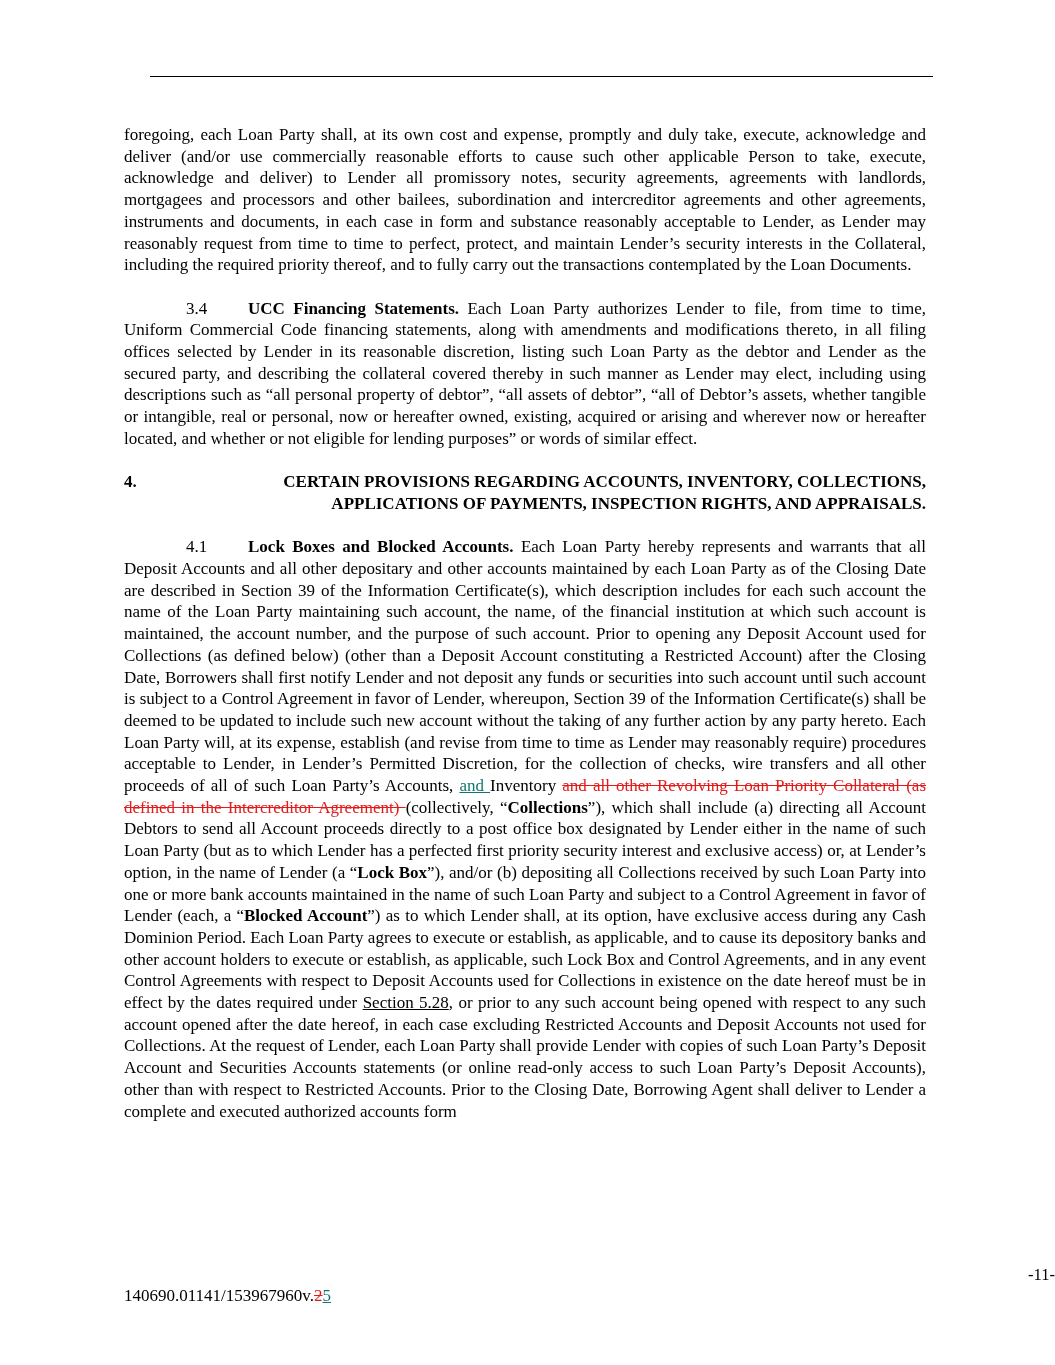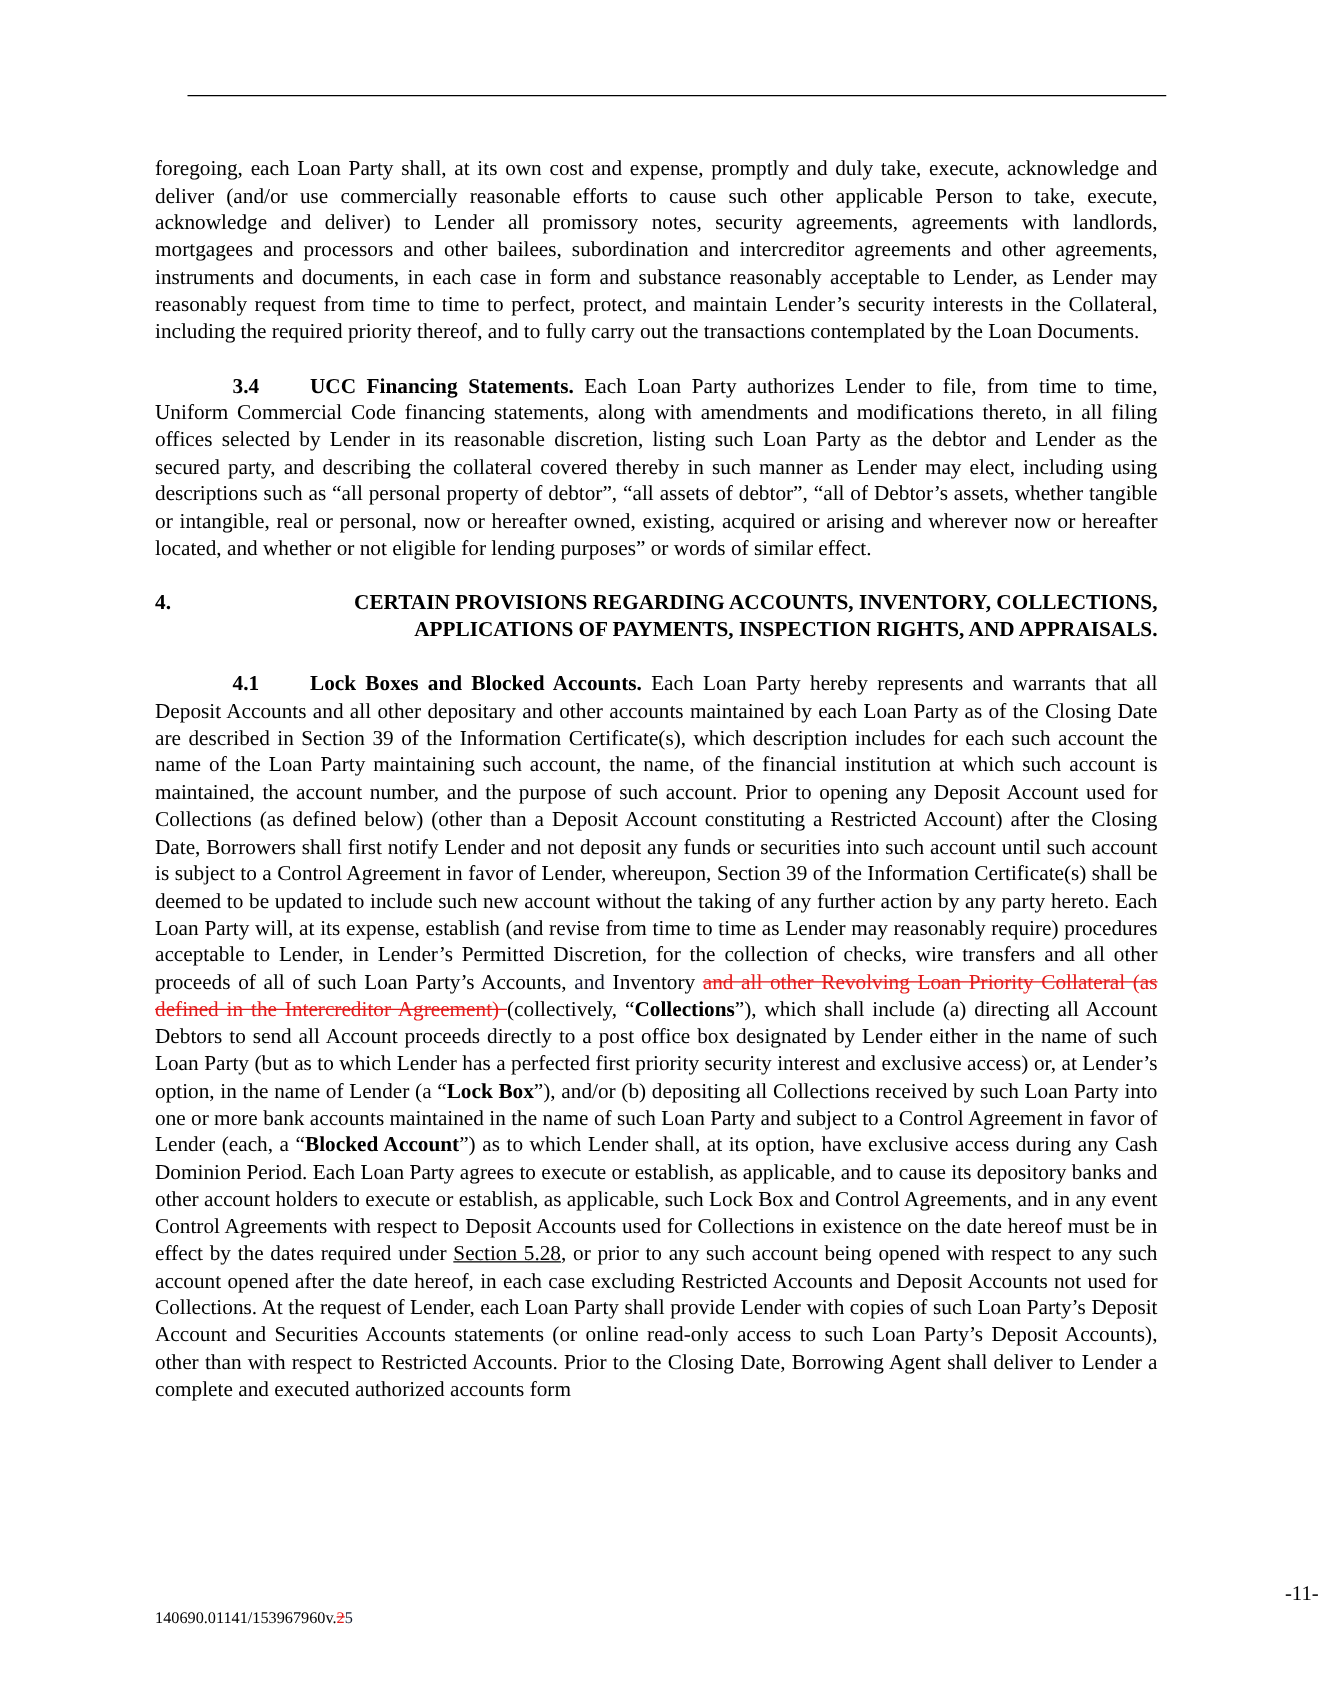--- a/index.html
+++ b/index.html
@@ -3,31 +3,31 @@
 <meta charset="utf-8">
 <style>
   html, body { margin: 0; padding: 0; background: #ffffff; }
   body { width: 1055px; height: 1365px; position: relative; overflow: hidden;
          font-family: "Liberation Serif", "DejaVu Serif", serif; color: #000; }
   .rule { position: absolute; left: 150px; top: 76px; width: 783px; height: 0; border-top: 1.5px solid #000; }
   .content { position: absolute; left: 124px; top: 124px; width: 802px; font-size: 17px; line-height: 21.7px; }
   p { margin: 0; text-align: justify; }
   .gap { height: 21.7px; }
   .indent { text-indent: 62px; }
-  .sec-num { display: inline-block; width: 62px; font-weight: bold; text-indent: 0; }
+  .sec-num { display: inline-block; width: 62px; font-weight: normal; text-indent: 0; }
   .sec-title { font-weight: bold; }
   .heading { font-weight: bold; display: flex; }
   .heading .num { width: 62px; flex: none; }
   .heading .txt { flex: 1; text-align: right; }
-  .ins { color: #0f172a; }
+  .ins { color: #0f766e; text-decoration: underline; }
   .del { color: #e21a1a; text-decoration: line-through; }
   .bi { font-weight: bold; }
   .ul { text-decoration: underline; }
   .page-num { position: absolute; top: 1265px; left: 0; width: 1055px; text-align: right; font-size: 16.6px; }
-  .docid { position: absolute; left: 124px; top: 1286px; font-size: 13px; }
+  .docid { position: absolute; left: 124px; top: 1286px; font-size: 17px; }
 </style>
 </head>
 <body>
 
 <div class="rule"></div>
 
 <div class="content">
   <p>foregoing, each Loan Party shall, at its own cost and expense, promptly and duly take, execute, acknowledge and deliver (and/or use commercially reasonable efforts to cause such other applicable Person to take, execute, acknowledge and deliver) to Lender all promissory notes, security agreements, agreements with landlords, mortgagees and processors and other bailees, subordination and intercreditor agreements and other agreements, instruments and documents, in each case in form and substance reasonably acceptable to Lender, as Lender may reasonably request from time to time to perfect, protect, and maintain Lender’s security interests in the Collateral, including the required priority thereof, and to fully carry out the transactions contemplated by the Loan Documents.</p>
   <div class="gap"></div>
 

